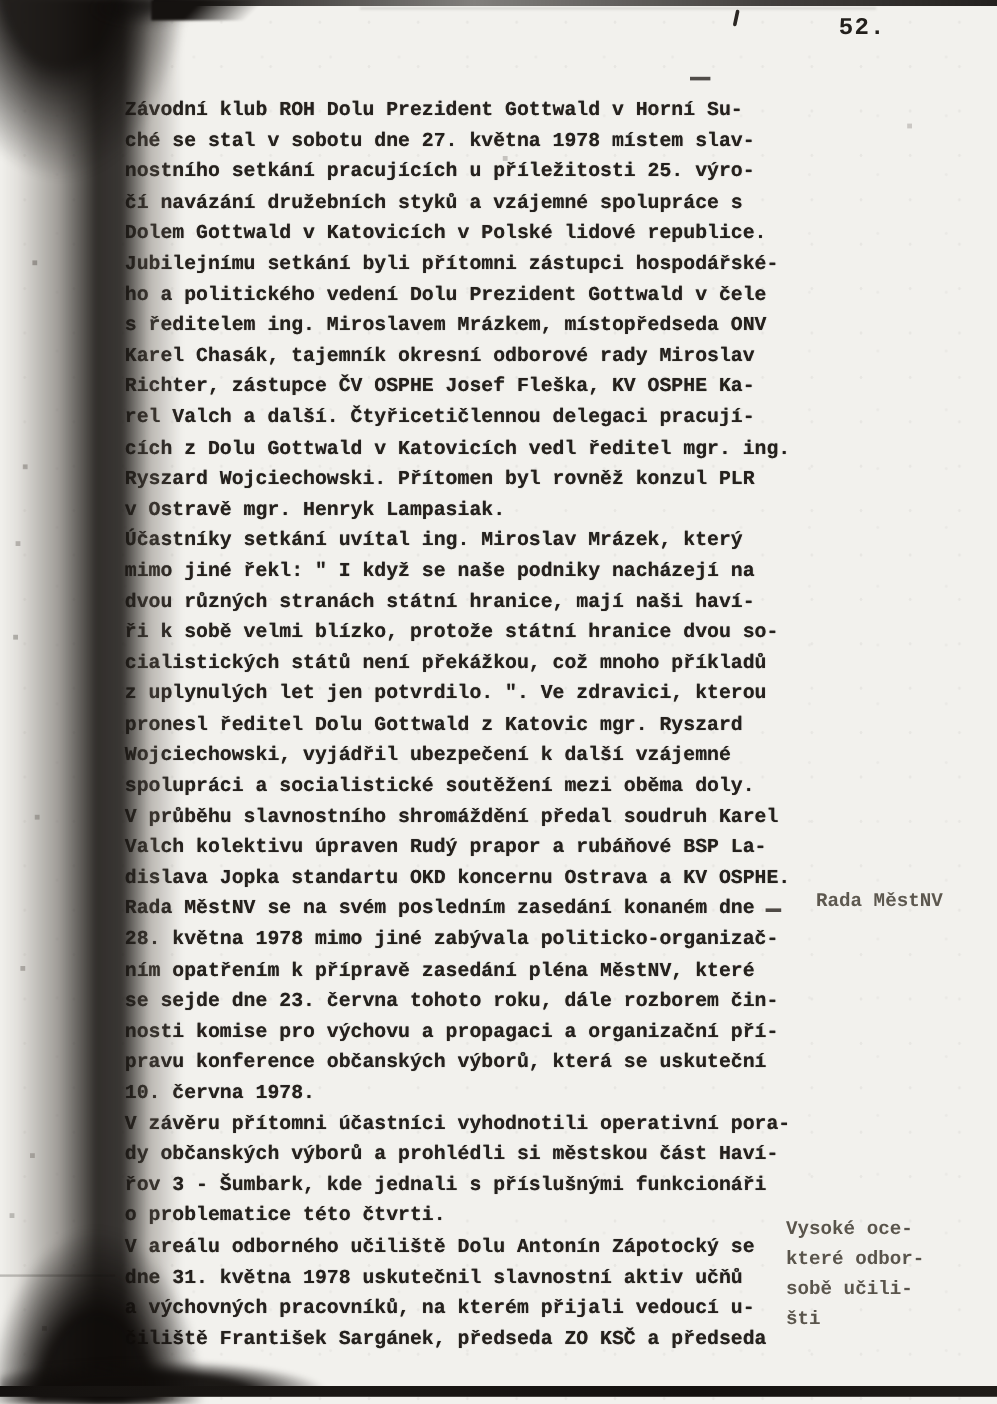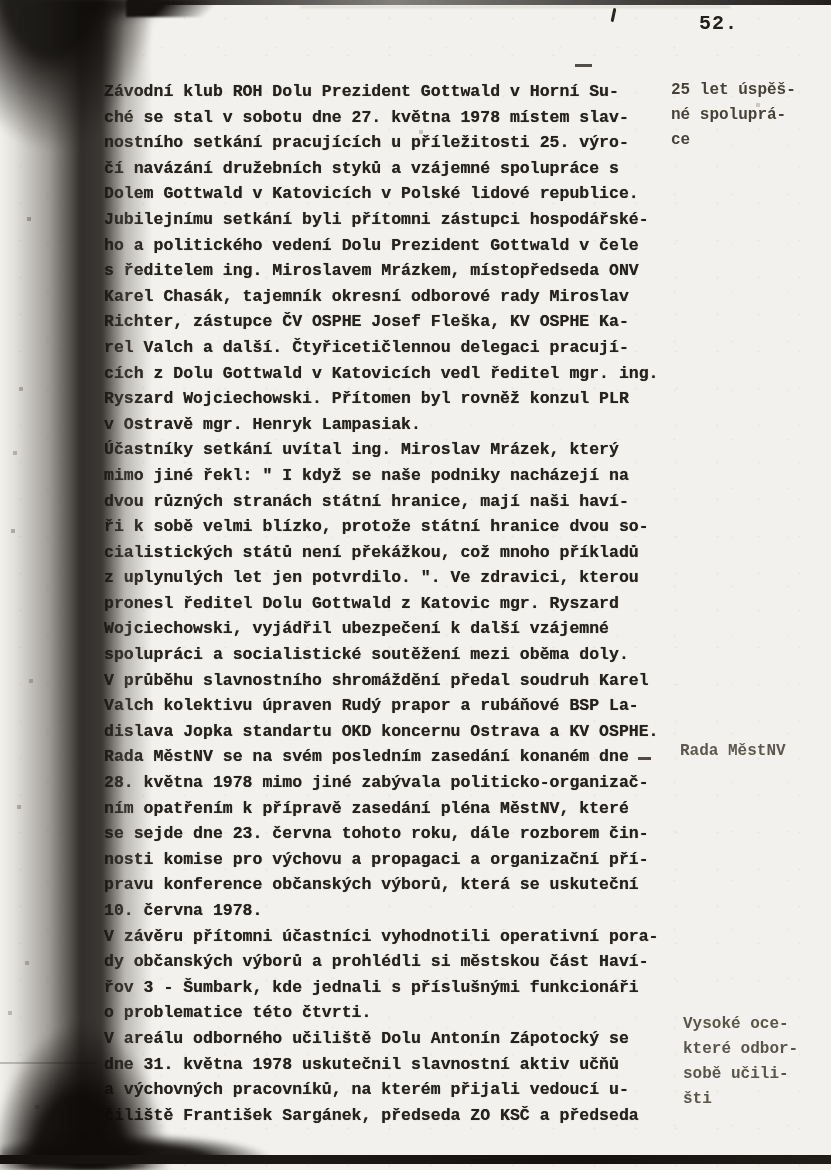--- a/index.html
+++ b/index.html
@@ -34,21 +34,21 @@
   }
   
   .margin-note{
     position:absolute;
     font-size:16px;line-height:25px;font-weight:700;
     white-space:pre;z-index:2;
     filter:blur(.3px);
   }
   .note-1{left:671px;top:78px;color:#474239;}
   .note-2{left:680px;top:739px;color:#5d584f;}
-  .note-3{left:683px;top:1012px;color:#5a554c;}
+  .note-3{left:655px;top:1012px;color:#5a554c;}
   
   .gutter-main{
     position:absolute;left:0;top:0;width:152px;height:1170px;z-index:5;
     background:linear-gradient(90deg,
       rgba(242,241,237,0) 0%,
       rgba(140,134,126,.16) 10%,
       rgba(70,65,59,.48) 32%,
       rgba(22,19,16,.88) 53%,
       rgba(22,19,16,.84) 67%,
       rgba(95,89,81,.38) 82%,
@@ -134,21 +134,20 @@
 </style>
 </head>
 <body>
 
 <div class="page">
 
   <div class="page-number">52.</div>
 
   <div class="doc-text"><div>Závodní klub ROH Dolu Prezident Gottwald v Horní Su-</div><div>ché se stal v sobotu dne 27. května 1978 místem slav-</div><div>nostního setkání pracujících u příležitosti 25. výro-</div><div>čí navázání družebních styků a vzájemné spolupráce s</div><div>Dolem Gottwald v Katovicích v Polské lidové republice.</div><div>Jubilejnímu setkání byli přítomni zástupci hospodářské-</div><div>ho a politického vedení Dolu Prezident Gottwald v čele</div><div>s ředitelem ing. Miroslavem Mrázkem, místopředseda ONV</div><div>Karel Chasák, tajemník okresní odborové rady Miroslav</div><div>Richter, zástupce ČV OSPHE Josef Fleška, KV OSPHE Ka-</div><div>rel Valch a další. Čtyřicetičlennou delegaci pracují-</div><div>cích z Dolu Gottwald v Katovicích vedl ředitel mgr. ing.</div><div>Ryszard Wojciechowski. Přítomen byl rovněž konzul PLR</div><div>v Ostravě mgr. Henryk Lampasiak.</div><div>Účastníky setkání uvítal ing. Miroslav Mrázek, který</div><div>mimo jiné řekl: " I když se naše podniky nacházejí na</div><div>dvou různých stranách státní hranice, mají naši haví-</div><div>ři k sobě velmi blízko, protože státní hranice dvou so-</div><div>cialistických států není překážkou, což mnoho příkladů</div><div>z uplynulých let jen potvrdilo. ". Ve zdravici, kterou</div><div>pronesl ředitel Dolu Gottwald z Katovic mgr. Ryszard</div><div>Wojciechowski, vyjádřil ubezpečení k další vzájemné</div><div>spolupráci a socialistické soutěžení mezi oběma doly.</div><div>V průběhu slavnostního shromáždění předal soudruh Karel</div><div>Valch kolektivu úpraven Rudý prapor a rubáňové BSP La-</div><div>dislava Jopka standartu OKD koncernu Ostrava a KV OSPHE.</div><div>Rada MěstNV se na svém posledním zasedání konaném dne</div><div>28. května 1978 mimo jiné zabývala politicko-organizač-</div><div>ním opatřením k přípravě zasedání pléna MěstNV, které</div><div>se sejde dne 23. června tohoto roku, dále rozborem čin-</div><div>nosti komise pro výchovu a propagaci a organizační pří-</div><div>pravu konference občanských výborů, která se uskuteční</div><div>10. června 1978.</div><div>V závěru přítomni účastníci vyhodnotili operativní pora-</div><div>dy občanských výborů a prohlédli si městskou část Haví-</div><div>řov 3 - Šumbark, kde jednali s příslušnými funkcionáři</div><div>o problematice této čtvrti.</div><div>V areálu odborného učiliště Dolu Antonín Zápotocký se</div><div>dne 31. května 1978 uskutečnil slavnostní aktiv učňů</div><div>a výchovných pracovníků, na kterém přijali vedoucí u-</div><div>čiliště František Sargánek, předseda ZO KSČ a předseda</div></div>
 
-  <div class="margin-note note-1"><div>25 let úspěš-</div><div>né spoluprá-</div><div>ce</div></div>
   <div class="margin-note note-2"><div>Rada MěstNV</div></div>
   <div class="margin-note note-3"><div>Vysoké oce-</div><div>které odbor-</div><div>sobě učili-</div><div>šti</div></div>
 
   <div class="gutter-main"></div>
   <div class="gutter-top"></div>
   <div class="gutter-top-wedge"></div>
   <div class="gutter-bottom"></div>
   <div class="bottom-mound"></div>
   <div class="bottom-edge"></div>
   <div class="top-edge"></div>

